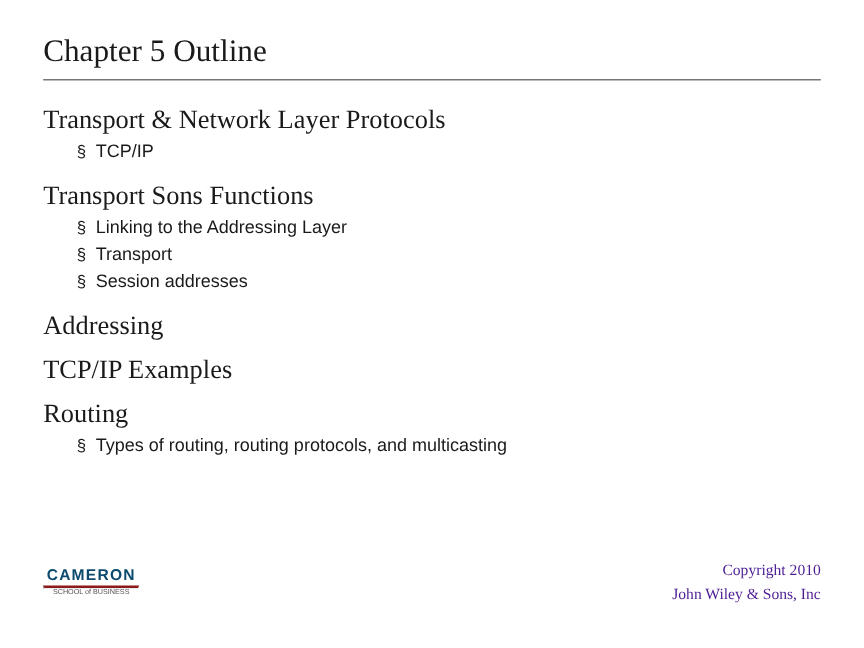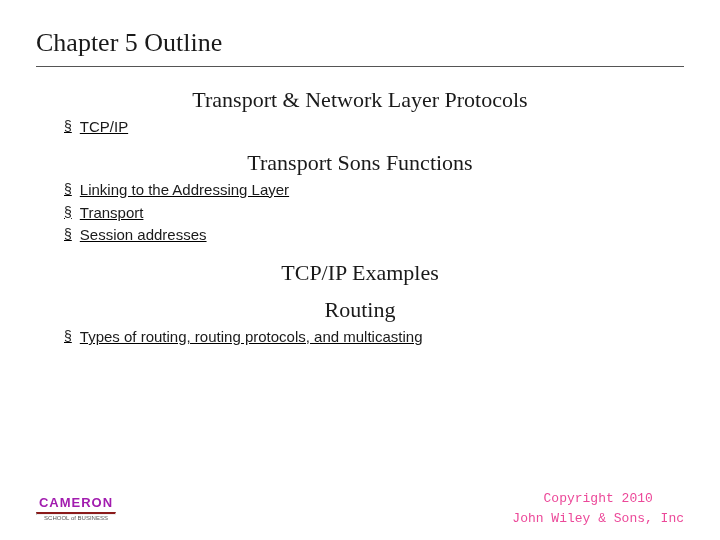--- a/index.html
+++ b/index.html
@@ -13,21 +13,21 @@
       height: 540px;
       background: #ffffff;
       font-family: 'Times New Roman', Times, serif;
       overflow: hidden;
       position: relative;
     }
 
     .slide {
       width: 720px;
       height: 540px;
-      padding: 28px 36px 12px 36px;
+      padding: 28px 36px 36px 36px;
       display: flex;
       flex-direction: column;
       position: relative;
     }
 
     .slide-title {
       font-size: 26px;
       font-weight: normal;
       color: #1a1a1a;
       margin-bottom: 8px;
@@ -39,37 +39,35 @@
       border: none;
       border-top: 1.5px solid #555555;
       margin-bottom: 14px;
     }
 
     .content {
       flex: 1;
       display: flex;
       flex-direction: column;
       gap: 0px;
-      text-align: center;
     }
 
     .section-heading {
       font-size: 22px;
       font-weight: normal;
       color: #1a1a1a;
       margin-top: 6px;
       margin-bottom: 3px;
       font-family: 'Times New Roman', Times, serif;
     }
 
     .bullet-list {
       list-style: none;
       padding: 0;
       margin: 0 0 4px 0;
-      text-decoration: underline;
     }
 
     .bullet-item {
       display: flex;
       align-items: flex-start;
       font-size: 15px;
       color: #1a1a1a;
       margin-bottom: 1px;
       padding-left: 28px;
       font-family: Arial, Helvetica, sans-serif;
@@ -103,44 +101,44 @@
       height: 38px;
       display: flex;
       flex-direction: column;
       align-items: center;
       justify-content: center;
     }
 
     .logo-cameron {
       font-size: 13px;
       font-weight: bold;
-      color: #a21caf;
+      color: #0c4a6e;
       font-family: Arial, sans-serif;
       letter-spacing: 1px;
     }
 
     .logo-sub {
       font-size: 6px;
       color: #555555;
       font-family: Arial, sans-serif;
       text-align: center;
       line-height: 1.2;
     }
 
     .logo-rule {
       width: 80px;
       border-top: 2px solid #8B1A1A;
       margin-top: 2px;
     }
 
     .copyright {
-      text-align: center;
+      text-align: right;
       font-size: 13px;
-      color: #ec4899;
-      font-family: Liberation Mono, monospace;
+      color: #4c1d95;
+      font-family: Liberation Serif, serif;
       line-height: 1.5;
     }
 
     .section-block {
       margin-bottom: 2px;
     }
   </style>
 </head>
 <body>
 
@@ -168,20 +166,21 @@
         <li class="bullet-item">
           <span>Transport</span>
         </li>
         <li class="bullet-item">
           <span>Session addresses</span>
         </li>
       </ul>
     </div>
 
     <div class="section-block">
+      <div class="section-heading">Addressing</div>
     </div>
 
     <div class="section-block">
       <div class="section-heading">TCP/IP Examples</div>
     </div>
 
     <div class="section-block">
       <div class="section-heading">Routing</div>
       <ul class="bullet-list">
         <li class="bullet-item">

